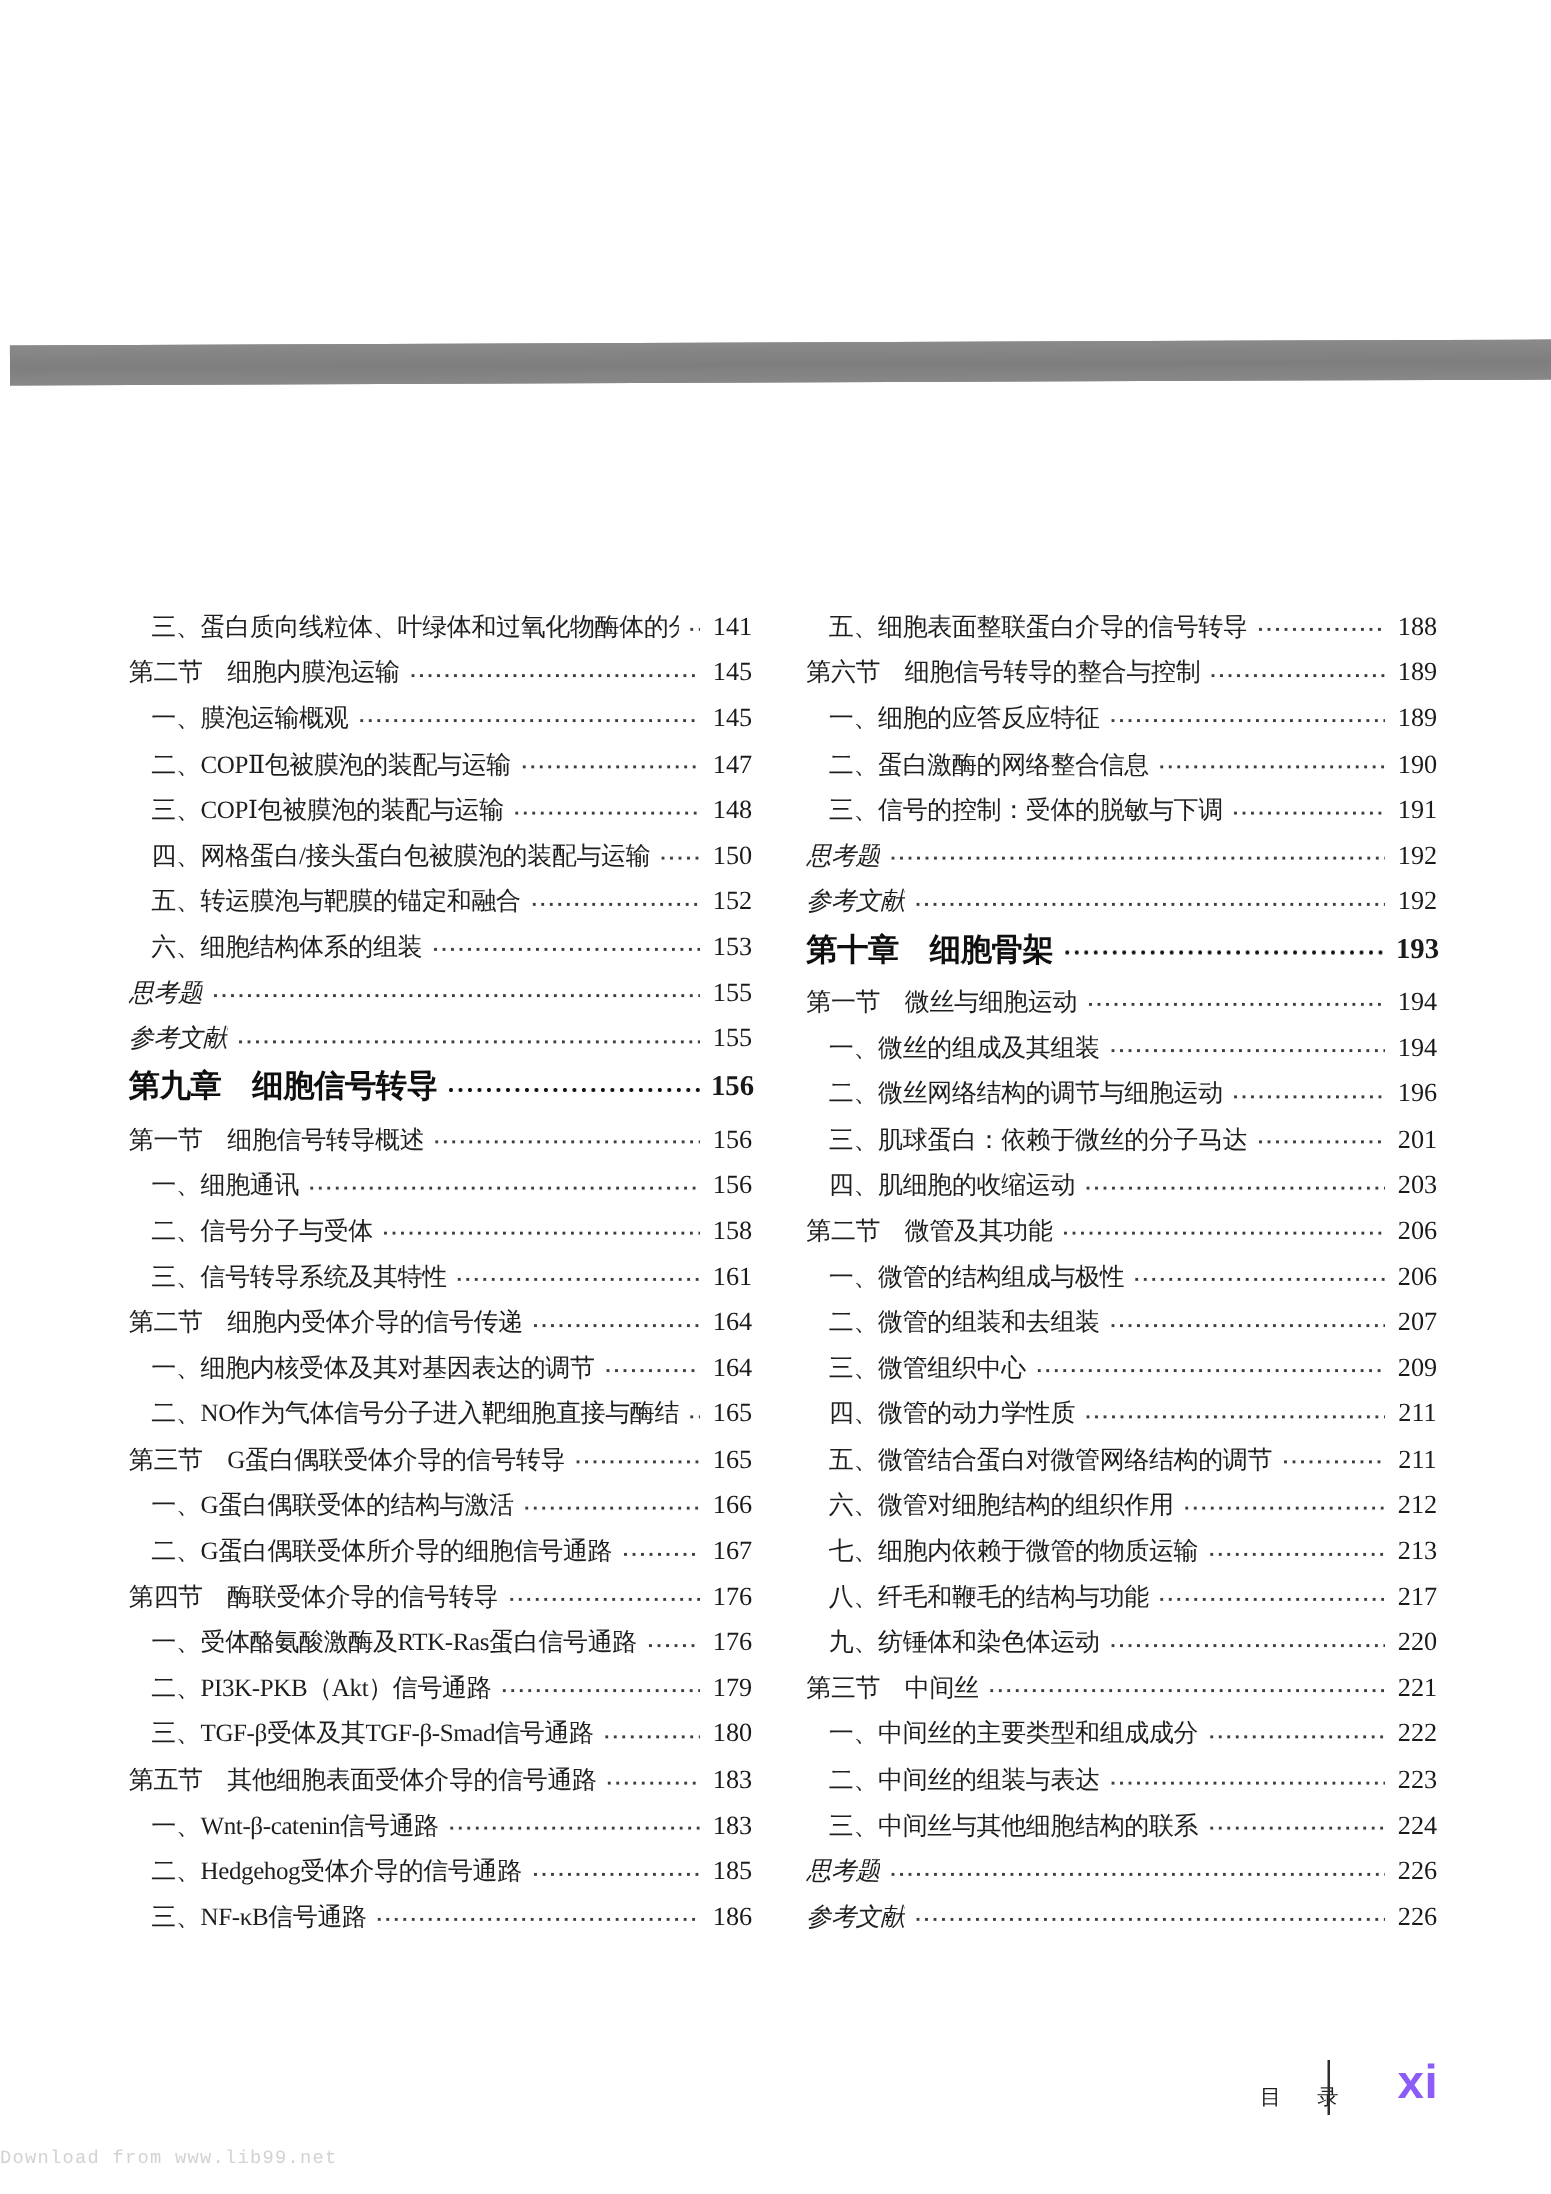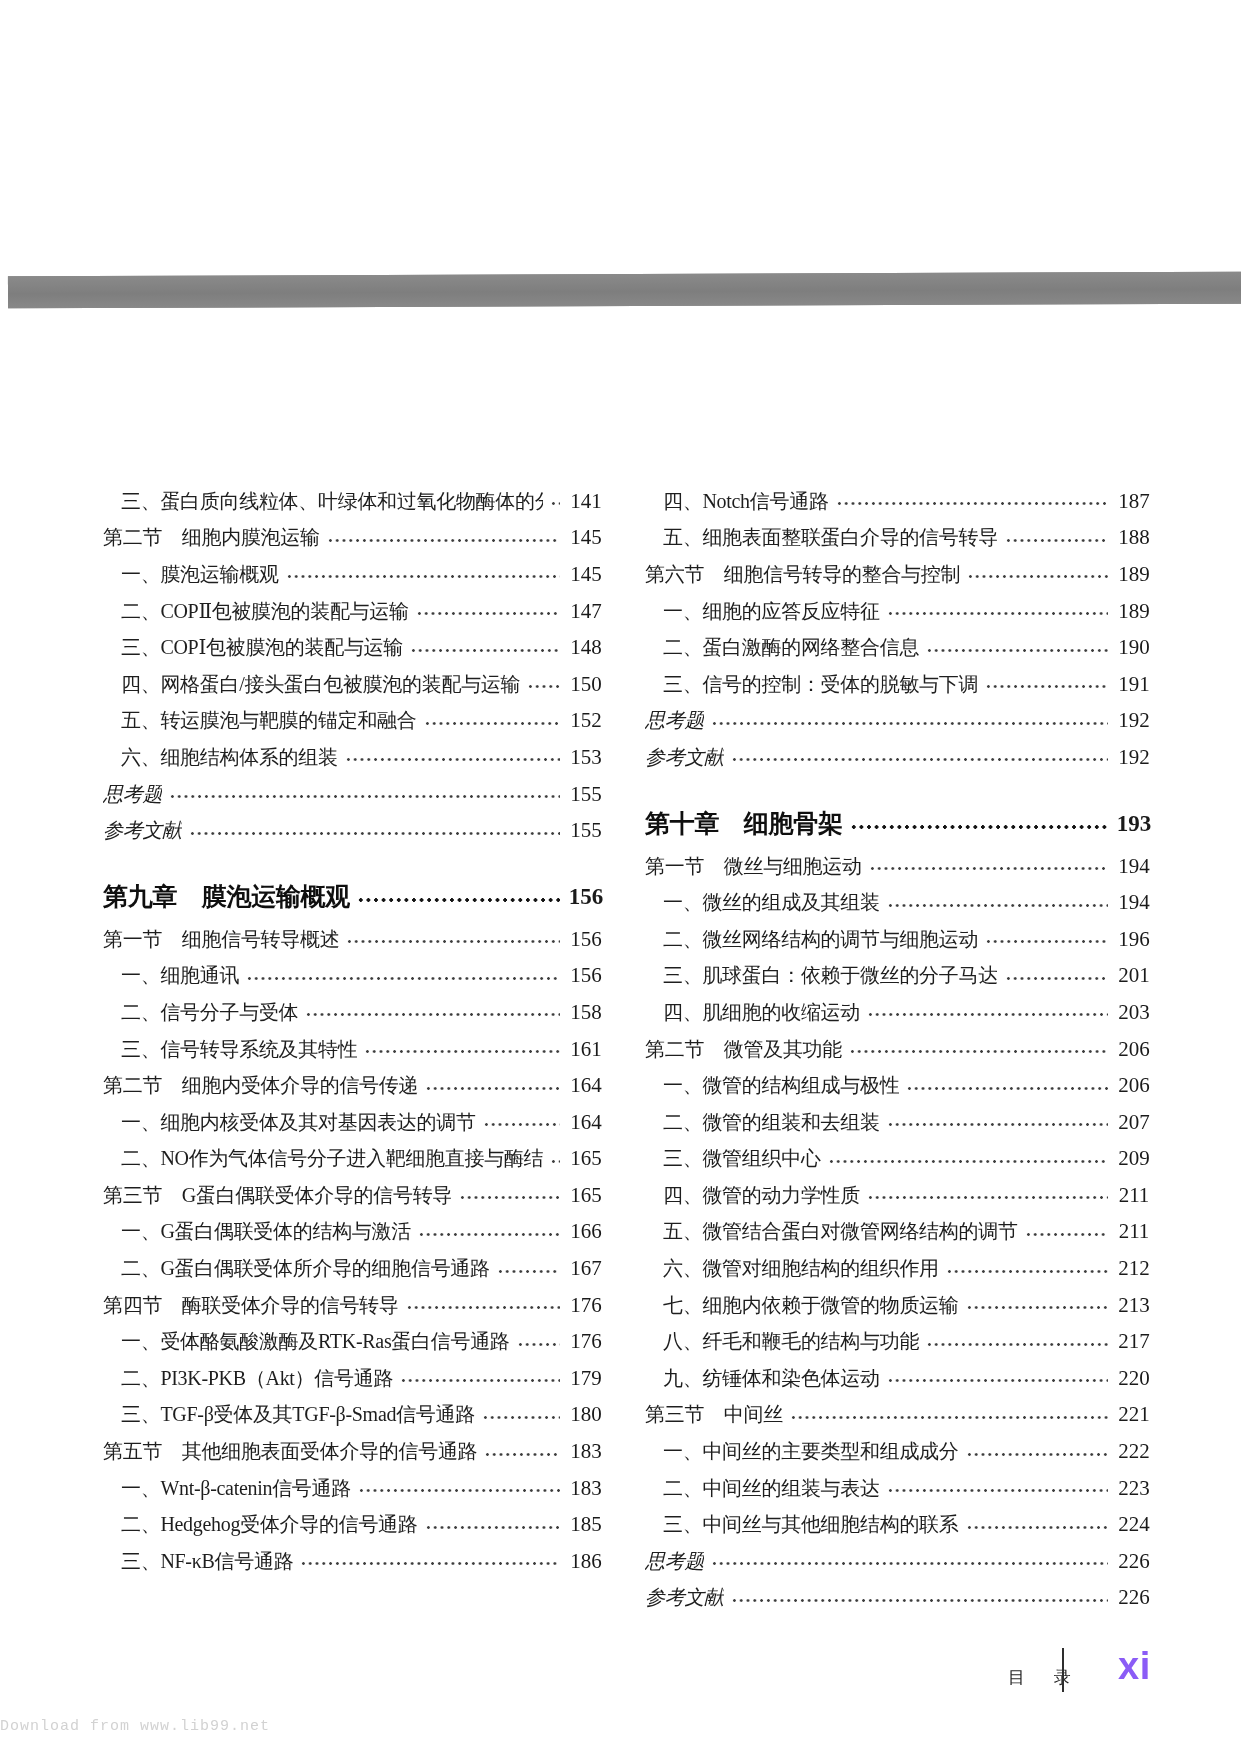--- a/index.html
+++ b/index.html
@@ -13,21 +13,21 @@
     background:linear-gradient(180deg,#8a8a8a 0%,#7e7e7e 55%,#888 100%);
     transform:rotate(-0.22deg);
   }
   .col{position:absolute;top:483px;}
   .col-left{left:103px;width:504px;}
   .col-right{left:645px;width:510px;}
   .row{display:flex;align-items:center;height:36.6px;font-size:20px;color:#1e1e1e;}
   .row.item{padding-left:18px;}
   .row.chapter{
     font-size:25px;font-weight:bold;height:40px;
-    margin-top:28px;margin-bottom:4px;color:#0f0f0f;
+    margin-bottom:4px;color:#0f0f0f;
   }
   .row.plain .label{font-style:italic;}
   .label{white-space:nowrap;flex-shrink:1;overflow:hidden;letter-spacing:-0.3px;}
   .leader{
     flex:1;min-width:10px;height:100%;margin:0 5px 0 7px;
     background-image:radial-gradient(circle,#3d3d3d 1.25px,transparent 1.45px);
     background-size:6.8px 6.8px;background-position:left 58%;background-repeat:repeat-x;
   }
   .chapter .leader{
     background-image:radial-gradient(circle,#141414 1.5px,transparent 1.7px);
@@ -101,21 +101,21 @@
       <span class="label">思考题</span>
       <span class="leader"></span>
       <span class="page-num">155</span>
     </div>
     <div class="row plain">
       <span class="label">参考文献</span>
       <span class="leader"></span>
       <span class="page-num">155</span>
     </div>
     <div class="row chapter">
-      <span class="label">第九章　膜泡运输概观</span>
+      <span class="label">第九章　细胞信号转导</span>
       <span class="leader"></span>
       <span class="page-num">156</span>
     </div>
     <div class="row section">
       <span class="label">第一节　细胞信号转导概述</span>
       <span class="leader"></span>
       <span class="page-num">156</span>
     </div>
     <div class="row item">
       <span class="label">一、细胞通讯</span>
@@ -197,25 +197,20 @@
       <span class="leader"></span>
       <span class="page-num">185</span>
     </div>
     <div class="row item">
       <span class="label">三、NF-κB信号通路</span>
       <span class="leader"></span>
       <span class="page-num">186</span>
     </div>
   </div>
 <div class="col col-right" id="col-right">
-    <div class="row item">
-      <span class="label">四、Notch信号通路</span>
-      <span class="leader"></span>
-      <span class="page-num">187</span>
-    </div>
     <div class="row item">
       <span class="label">五、细胞表面整联蛋白介导的信号转导</span>
       <span class="leader"></span>
       <span class="page-num">188</span>
     </div>
     <div class="row section">
       <span class="label">第六节　细胞信号转导的整合与控制</span>
       <span class="leader"></span>
       <span class="page-num">189</span>
     </div>

